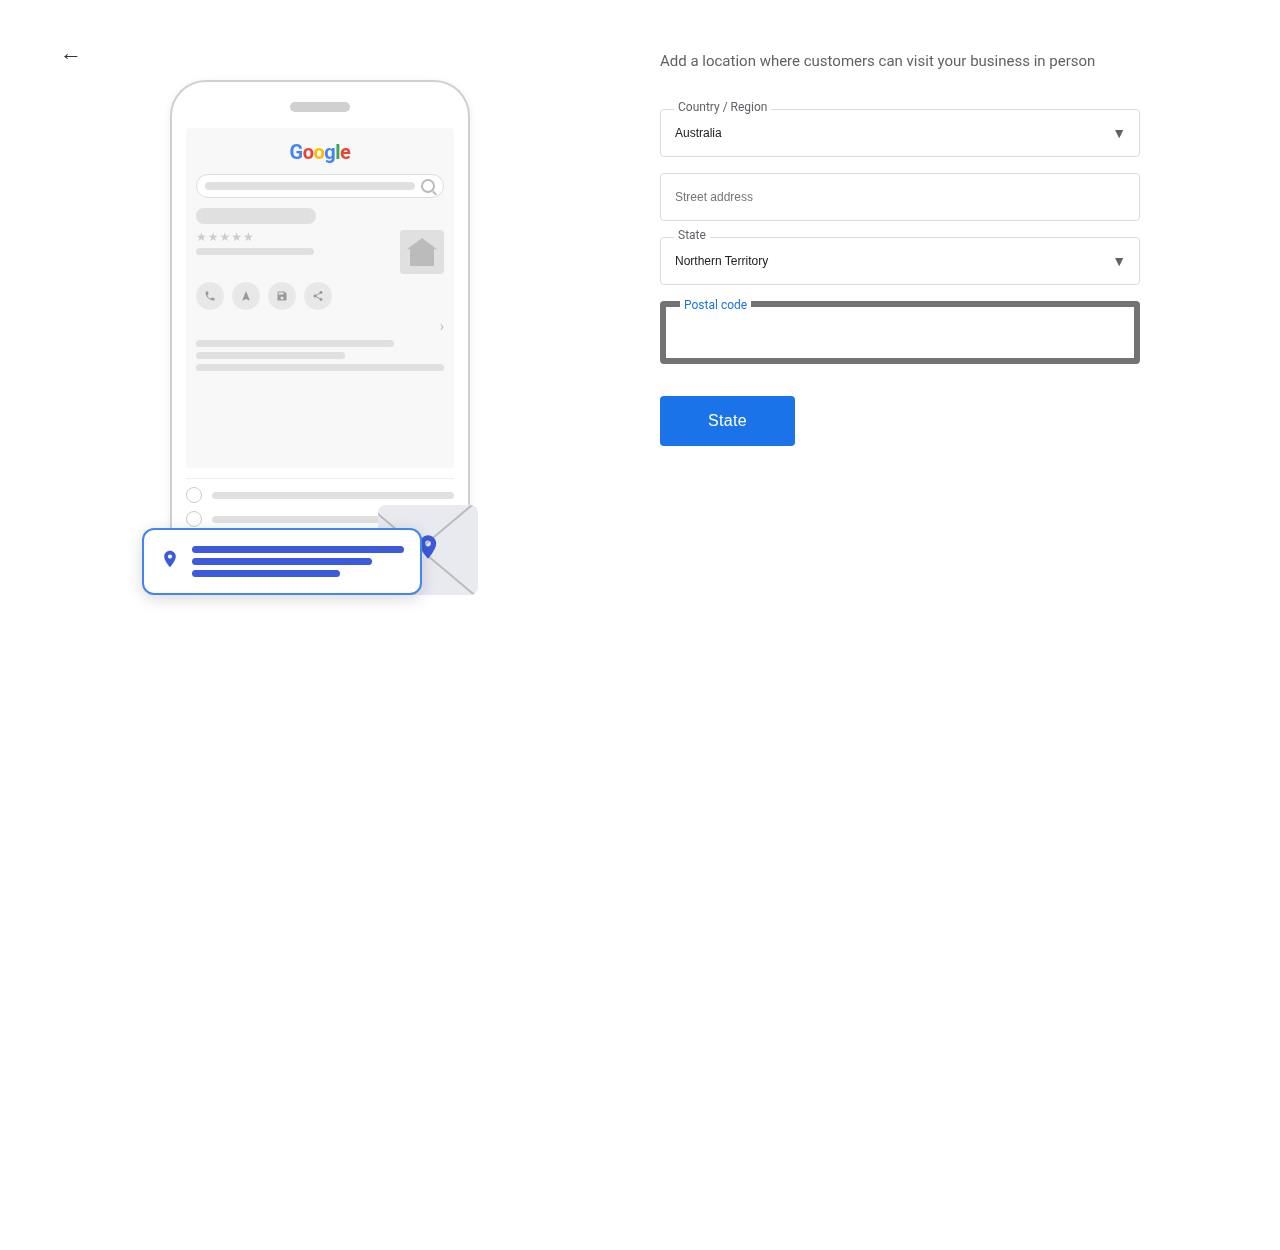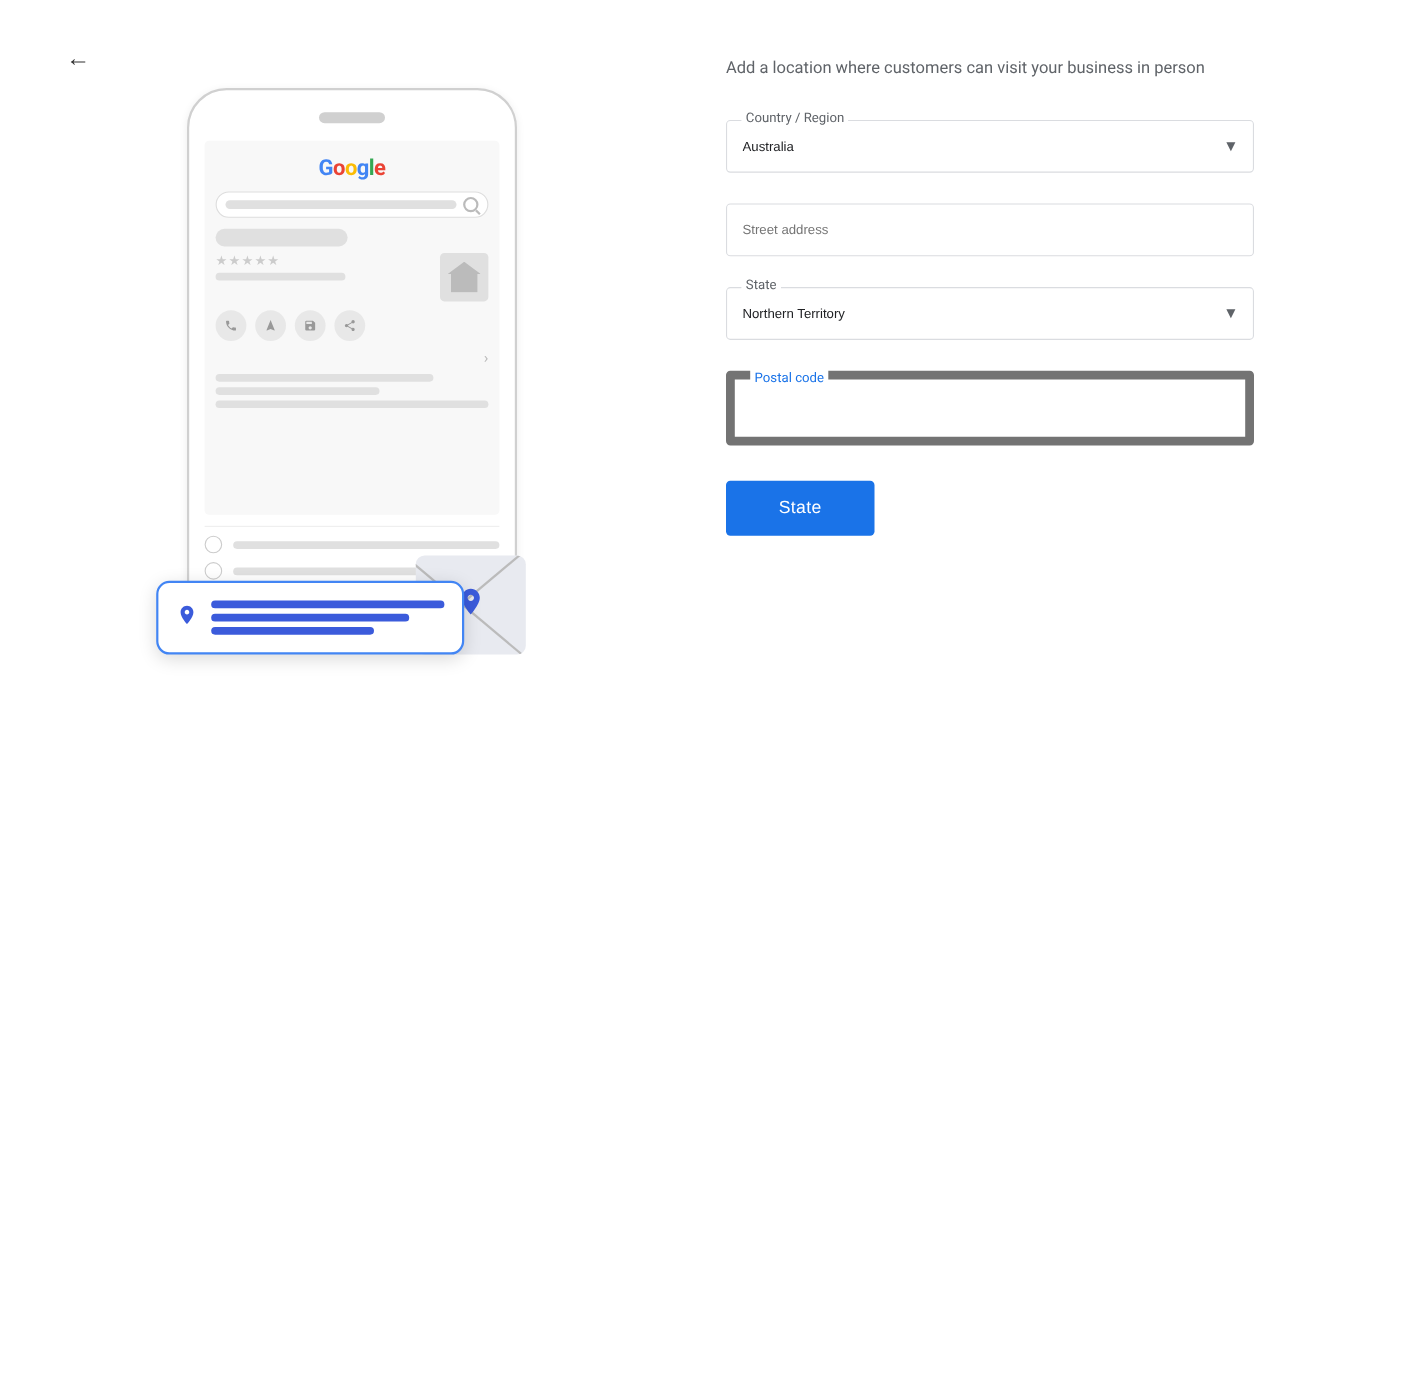--- a/index.html
+++ b/index.html
@@ -271,21 +271,21 @@
 
     .page-subtitle {
       font-size: 15px;
       color: #5f6368;
       margin-bottom: 36px;
       line-height: 1.5;
       max-width: 480px;
     }
 
     .form-group {
-      margin-bottom: 28px;
+      margin-bottom: 16px;
       position: relative;
     }
 
     .form-label {
       position: absolute;
       top: -9px;
       left: 14px;
       background: #fff;
       padding: 0 4px;
       font-size: 12px;
@@ -318,21 +318,21 @@
       right: 14px;
       top: 50%;
       transform: translateY(-50%);
       pointer-events: none;
       color: #5f6368;
       font-size: 14px;
     }
 
     .postal-wrapper {
       max-width: 480px;
-      border: 8px solid #737373;
+      border: 6px solid #737373;
       border-radius: 4px;
       padding: 16px 14px;
       position: relative;
     }
 
     .postal-label {
       position: absolute;
       top: -9px;
       left: 14px;
       background: #fff;

